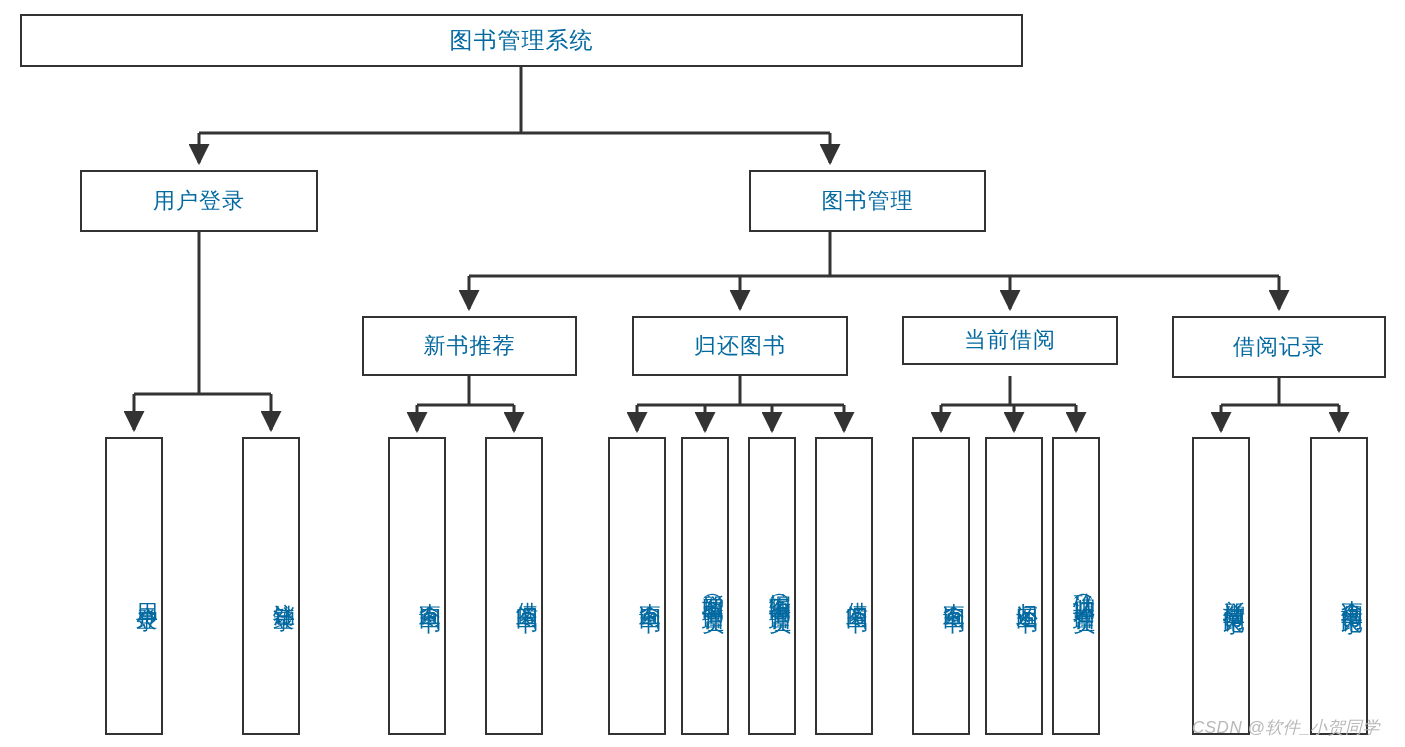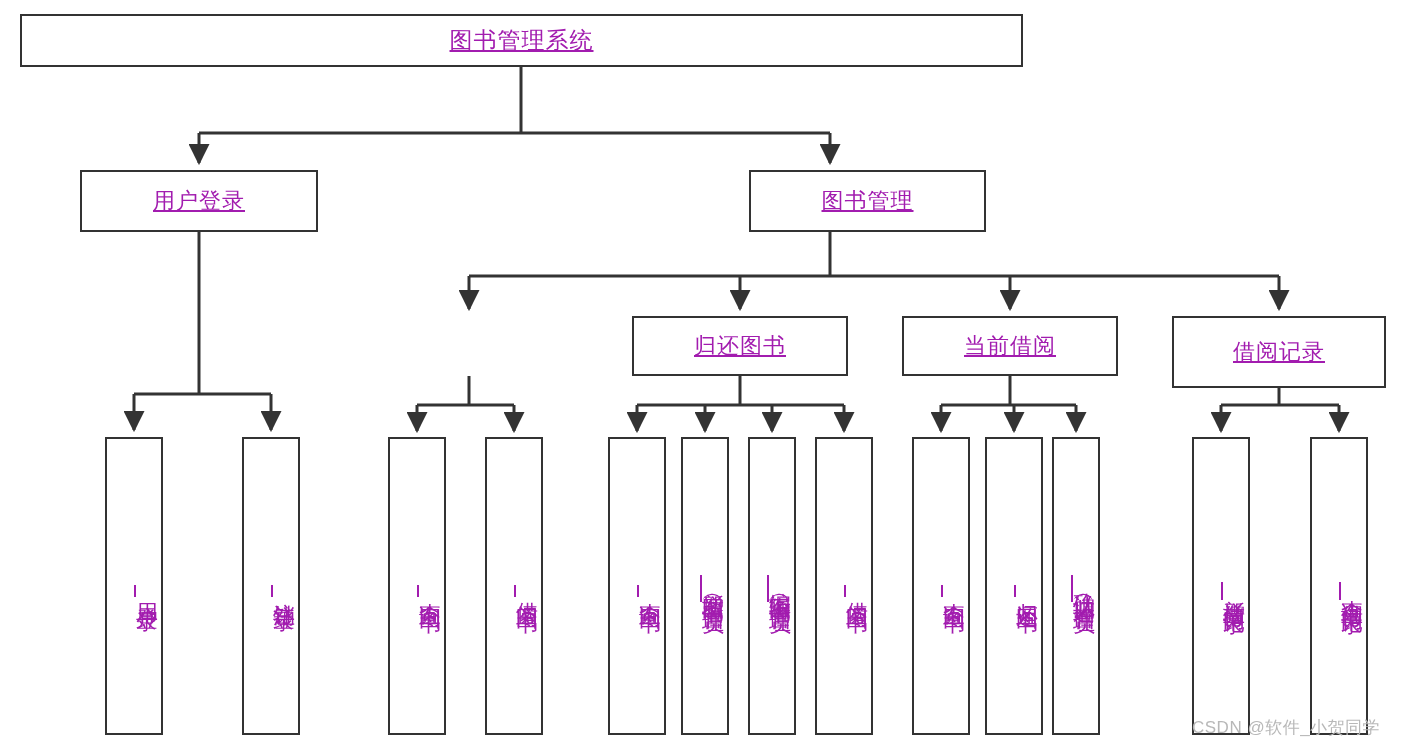--- a/index.html
+++ b/index.html
@@ -27,22 +27,21 @@
   }
   .node {
     position: absolute;
     box-sizing: border-box;
     background: #ffffff;
     border: 2px solid #333333;
     display: flex;
     align-items: center;
     justify-content: center;
     text-align: right;
-    color: #a21caf;
-    text-decoration: underline;
+    color: #0369a1;
   }
   .node-h {
     font-size: 22px;
     line-height: 1.2;
     letter-spacing: 1px;
   }
   .node-root {
     font-size: 23px;
   }
   .node-v {
@@ -119,37 +118,38 @@
       <path d="M 1221 405 L 1221 431" marker-end="url(#arrow)"></path>
       <path d="M 1339 405 L 1339 431" marker-end="url(#arrow)"></path>
     </g>
   </svg>
 
   <div class="node node-h node-root" style="left:20px; top:14px; width:1003px; height:53px;">图书管理系统</div>
 
   <div class="node node-h" style="left:80px; top:170px; width:238px; height:62px;">用户登录</div>
   <div class="node node-h" style="left:711px; top:170px; width:237px; height:62px;margin-left:38px;">图书管理</div>
 
+  <div class="node node-h" style="left:362px; top:316px; width:215px; height:60px;">新书推荐</div>
   <div class="node node-h" style="left:632px; top:316px; width:216px; height:60px;">归还图书</div>
-  <div class="node node-h" style="left:902px; top:316px; width:216px; height:60px;">当前借阅</div>
-  <div class="node node-h" style="left:1172px; top:316px; width:214px; height:72px;">借阅记录</div>
+  <div class="node node-h" style="left:902px; top:316px; width:216px; height:49px;">当前借阅</div>
+  <div class="node node-h" style="left:1172px; top:316px; width:214px; height:62px;">借阅记录</div>
 
   <div class="node node-v" style="left:105px; top:437px; width:58px; height:298px;">用户登录</div>
   <div class="node node-v" style="left:242px; top:437px; width:58px; height:298px;">注销登录</div>
 
   <div class="node node-v" style="left:388px; top:437px; width:58px; height:298px;">查询图书</div>
   <div class="node node-v" style="left:485px; top:437px; width:58px; height:298px;">借阅图书</div>
 
   <div class="node node-v" style="left:608px; top:437px; width:58px; height:298px;">查询图书</div>
   <div class="node node-v" style="left:681px; top:437px; width:48px; height:298px; padding-top:4px;">新增图书（管理员）</div>
   <div class="node node-v" style="left:748px; top:437px; width:48px; height:298px; padding-top:4px;">编辑图书（管理员）</div>
   <div class="node node-v" style="left:815px; top:437px; width:58px; height:298px;">借阅图书</div>
 
   <div class="node node-v" style="left:912px; top:437px; width:58px; height:298px;">查询图书</div>
   <div class="node node-v" style="left:985px; top:437px; width:58px; height:298px;">归还图书</div>
   <div class="node node-v" style="left:1052px; top:437px; width:48px; height:298px; padding-top:4px;">确认归还（管理员）</div>
 
   <div class="node node-v" style="left:1192px; top:437px; width:58px; height:298px;">新增借阅记录</div>
   <div class="node node-v" style="left:1310px; top:437px; width:58px; height:298px;">查询借阅记录</div>
 
-  <div class="watermark" style="left:1192px; top:716px;">CSDN @软件_小贺同学</div>
+  <div class="watermark" style="left:1192px; top:716px;font-style:italic;">CSDN @软件_小贺同学</div>
 
 </div>
 
 </body></html>

